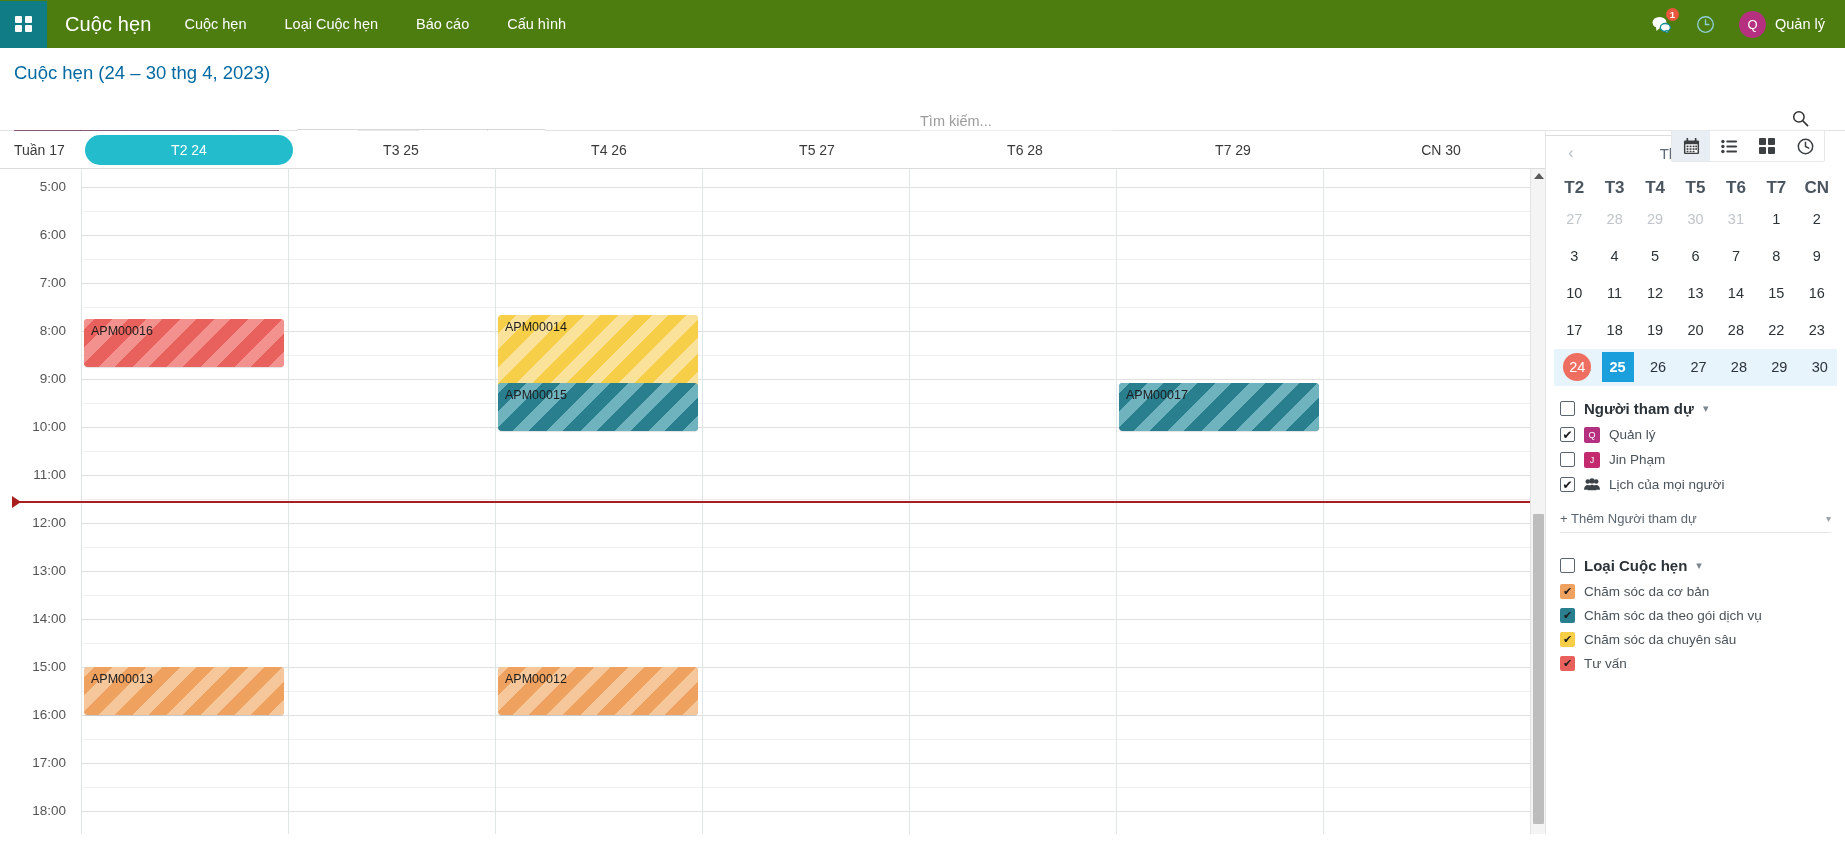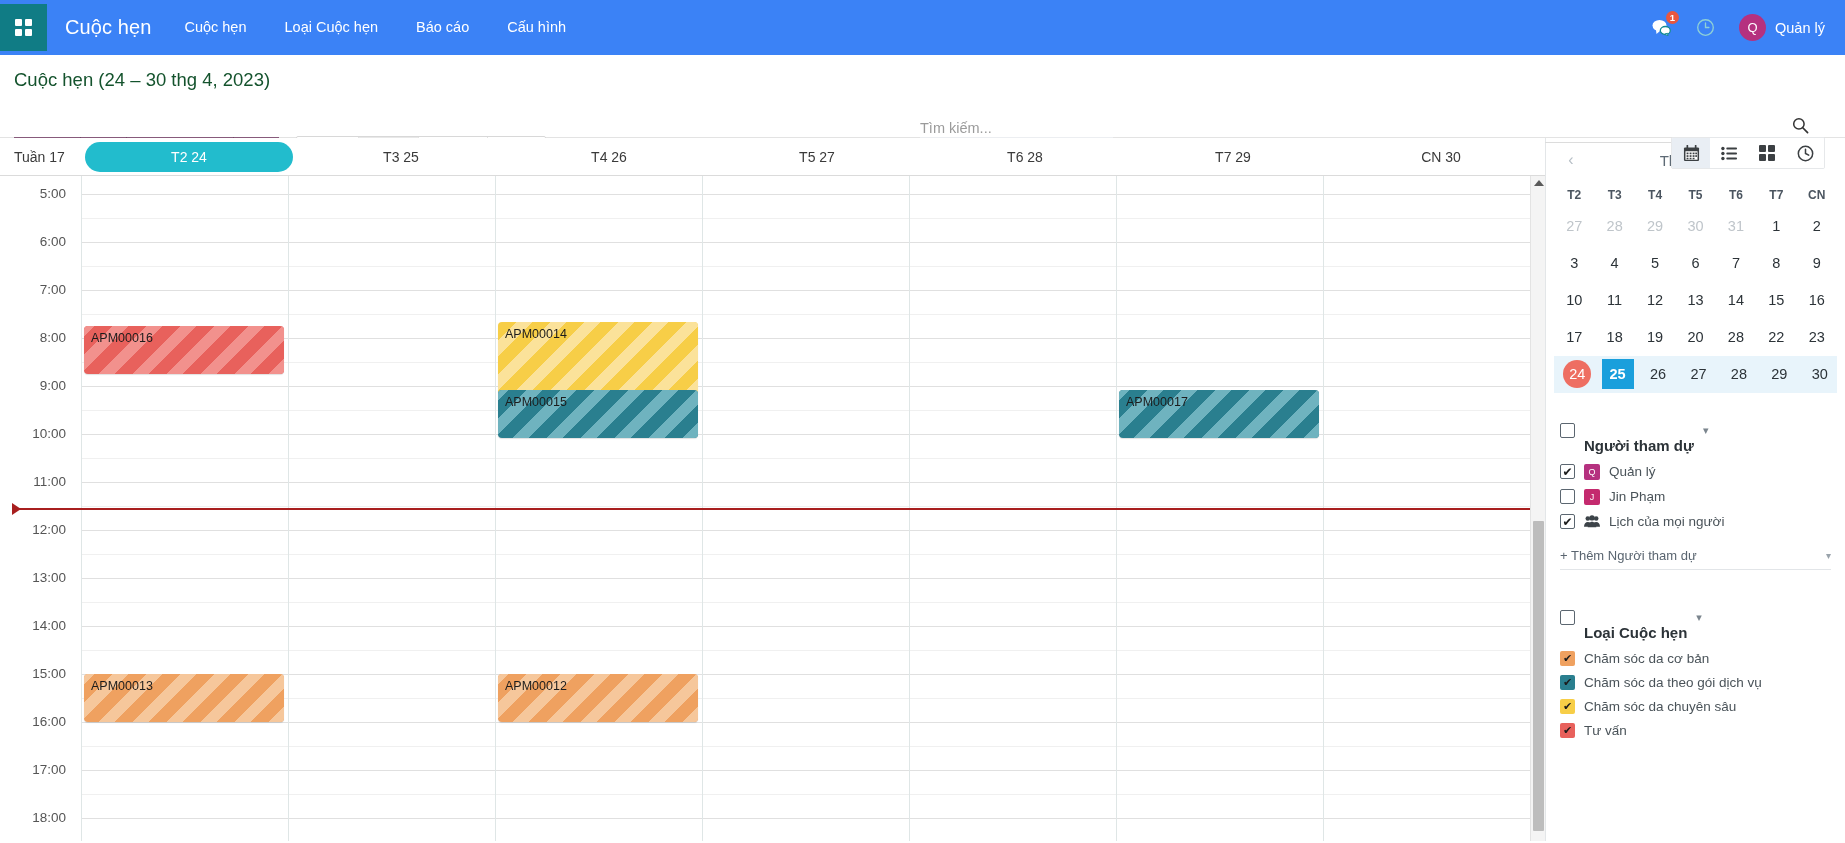--- a/index.html
+++ b/index.html
@@ -5,21 +5,21 @@
   * { box-sizing: border-box; margin:0; padding:0; }
   html,body{
     width:1845px; height:843px;
     font-family:"Liberation Sans", sans-serif;
     background:#ffffff; overflow:hidden;
     -webkit-font-smoothing:antialiased;
   }
 
   
   #topbar{
-    height:55px; background:#3b82f6; display:flex; align-items:center;
+    height:48px; background:#4d7c0f; display:flex; align-items:center;
     color:#ffffff; position:relative;
   }
   #apps-btn{
     width:47px; height:47px; background:#107C85; display:flex;
     align-items:center; justify-content:center; cursor:pointer; flex:0 0 47px;
   }
   .grid-glyph{ display:grid; grid-template-columns:7px 7px; grid-template-rows:7px 7px; gap:2.5px;}
   .grid-glyph i{ background:#fff; display:block; border-radius:1px;}
   #brand{
     font-size:20px; padding:0 14px 0 18px; letter-spacing:.1px; white-space:nowrap;
@@ -40,21 +40,21 @@
   #user-chip{ display:flex; align-items:center; gap:9px; cursor:pointer; padding-left:10px;}
   #user-avatar{
     width:27px;height:27px;border-radius:50%;background:#B5317F;color:#fff;
     display:flex;align-items:center;justify-content:center;font-size:13px;
   }
   #user-name{ font-size:14.5px; }
 
   
   #controls{ background:#fff; border-bottom:1px solid #e3e3e3; position:relative; height:83px;}
   #cp-row1{ display:flex; align-items:flex-start; padding:14px 0 0 0; }
-  #page-title{ font-size:18.5px; color:#14532d; padding-left:14px; font-weight:normal; white-space:nowrap;text-align:center;}
+  #page-title{ font-size:18.5px; color:#0369a1; padding-left:14px; font-weight:normal; white-space:nowrap;text-align:center;}
   #searchwrap{
     position:absolute; left:920px; right:36px; top:58px; height:30px;
     border-bottom:1px solid #dcdcdc; display:flex; align-items:center;
   }
   #search-input{
     border:0; outline:0; font-size:14.5px; color:#666; width:100%;
     font-family:"Liberation Sans", sans-serif; background:transparent;
   }
   #search-input::placeholder{ color:#9b9b9b; }
   #search-icon{ position:absolute; right:0; bottom:4px; color:#333; cursor:pointer;}
@@ -150,40 +150,40 @@
     border-bottom:6px solid #5a5a5a;
   }
   #vthumb{ position:absolute; left:2px; width:11px; top:345px; height:310px; background:#bdbdbd; border-radius:1px;}
 
   
   #mini-head{ display:flex; align-items:center; height:44px; padding:0 14px; }
   #mini-title{ flex:1; text-align:center; font-size:15px; color:#5e6a75; }
   .mini-nav{ width:22px; text-align:center; color:#b7bfc6; font-size:16px; cursor:pointer;}
   #mini-grid{ display:grid; grid-template-columns:repeat(7,1fr); padding:0 8px; }
   .mdow{
-    text-align:center; font-size:12px; color:#4b5560; font-weight:bold;
+    text-align:center; font-size:17px; color:#4b5560; font-weight:bold;
     height:26px; line-height:26px;
   }
   .mday{
     text-align:center; font-size:14.5px; color:#2c3338; height:37px; line-height:37px;
     cursor:pointer; position:relative;
   }
   .mday.out{ color:#bfc5ca; }
   .mday.inweek{ background:#e8f4fb;padding-left:6px; }
   .mday.today span{
     display:inline-block; width:28px; height:28px; line-height:28px; border-radius:50%;
     background:#ee6e62; color:#fff;
   }
   .mday.sel span{
     display:inline-block; width:32px; height:30px; line-height:30px;
     background:#1a9fdc; color:#fff; font-weight:bold;
   }
   .sec{ padding:14px 14px 0 14px; }
   .sec-head{ display:flex; align-items:center; gap:9px; margin-bottom:5px;}
-  .sec-title{ font-size:15px; color:#2c3338; font-weight:bold;margin-top:30px;}
+  .sec-title{ font-size:15px; color:#2c3338; font-weight:bold;}
   .caret{ color:#7b858e; font-size:11px; }
   .cbox{
     width:15px;height:15px;border:1px solid #5b6670;background:#fff; flex:0 0 15px;
     display:flex;align-items:center;justify-content:center;cursor:pointer;border-radius:2px;
   }
   .cbox.checked:after{
     content:"\2714"; font-size:12px; color:#1b1b1b; line-height:1;
   }
   .cbox.filled{ border:0; }
   .cbox.filled:after{ content:"\2714"; font-size:11px; color:#1b1b1b;}

